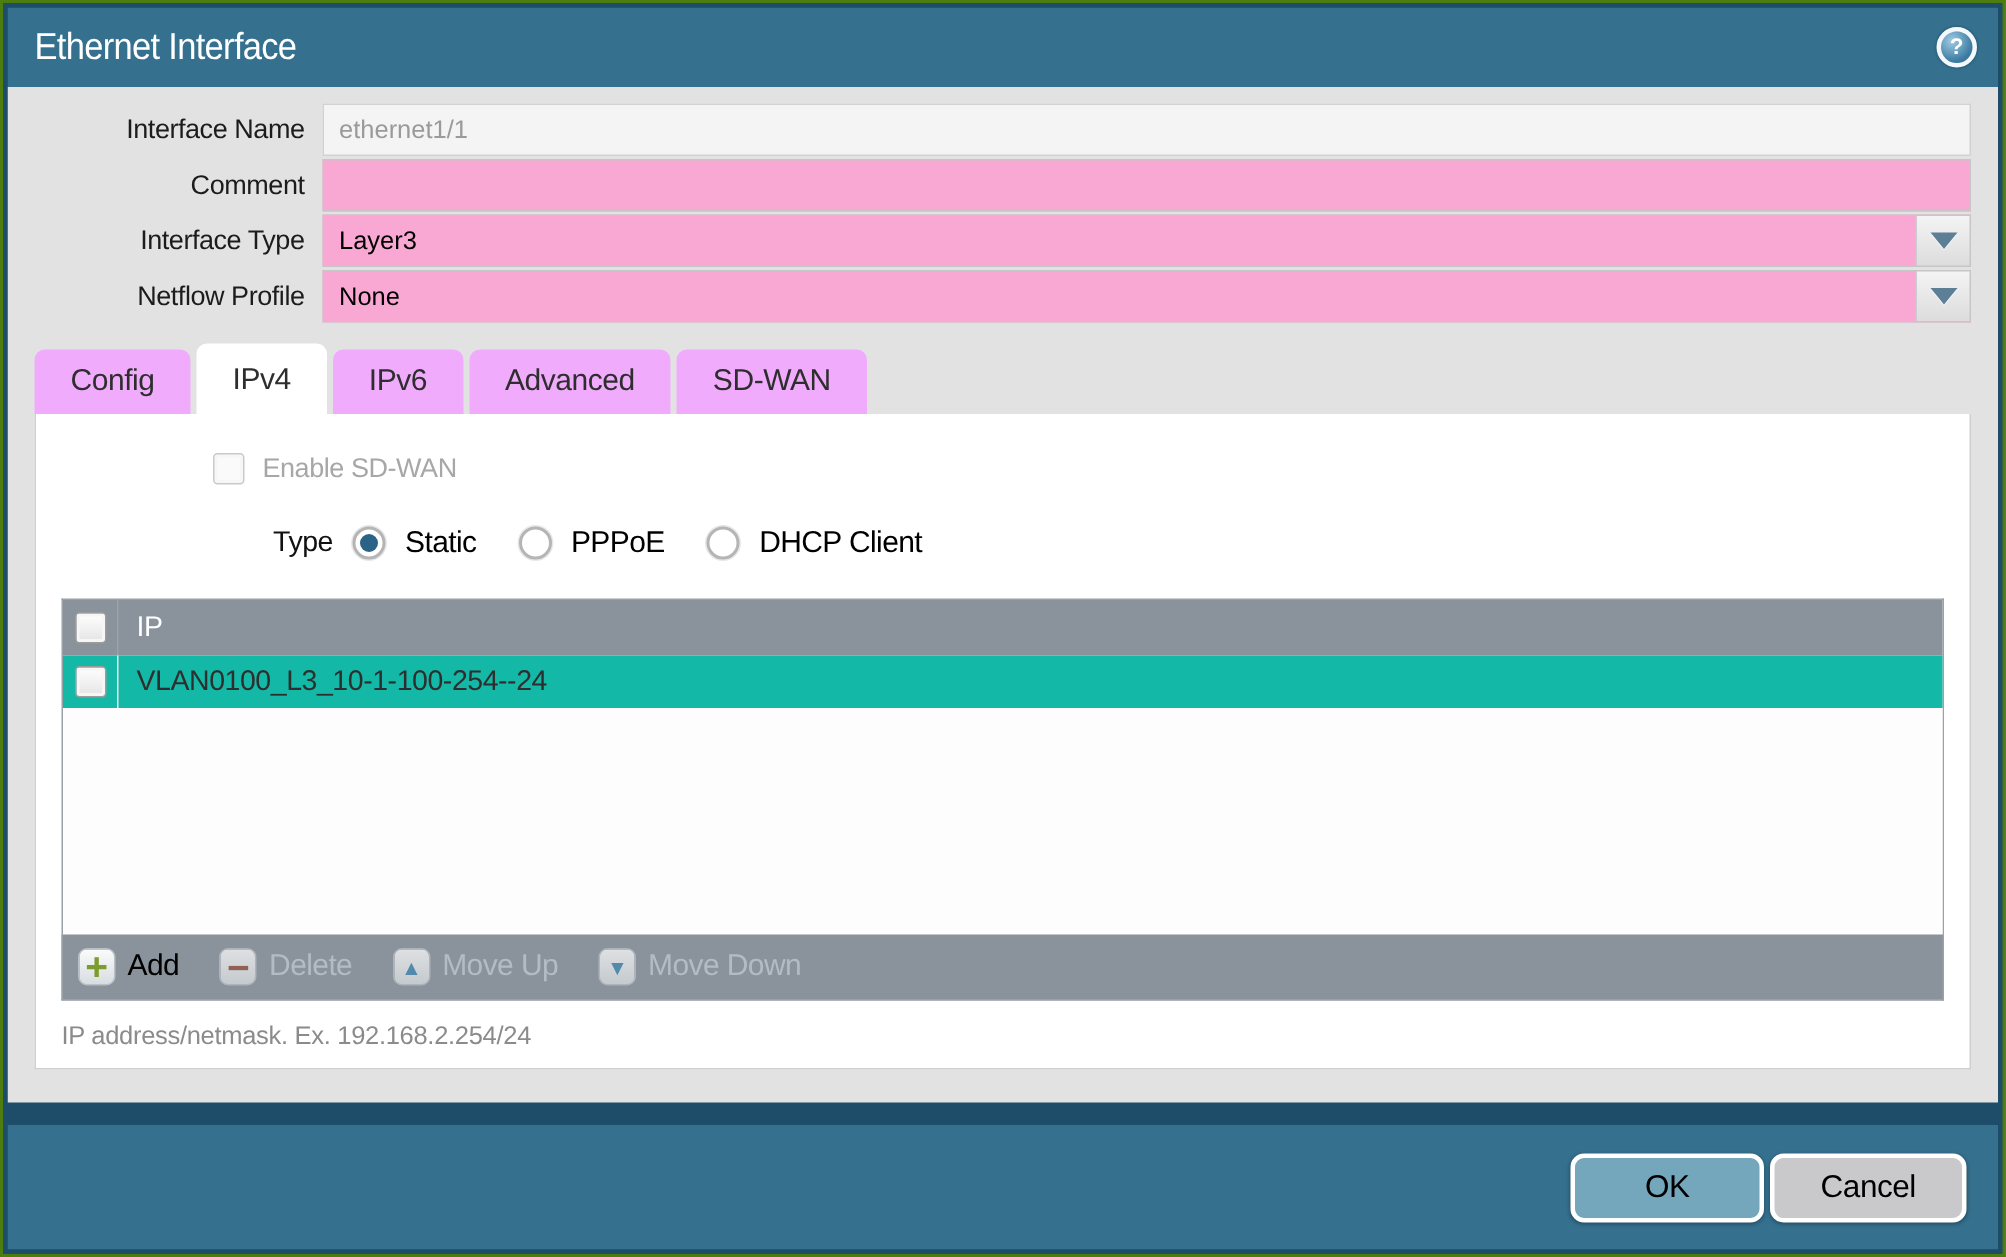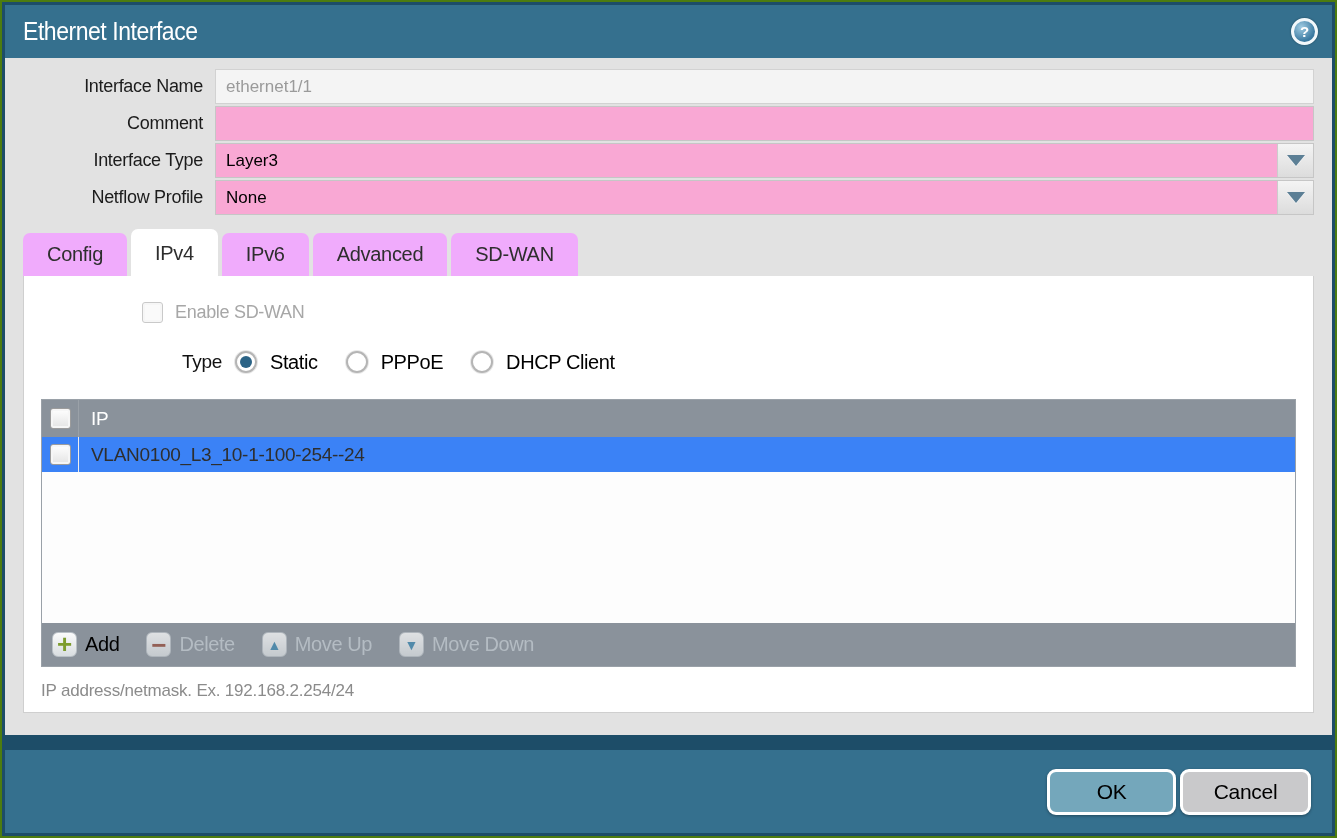--- a/index.html
+++ b/index.html
@@ -107,21 +107,21 @@
   .table { margin:24px 17px 0 17px; border:1px solid #9aa1a8; border-bottom:none; }
   .t-header {
     height:37px; background:#8a929b; display:flex; align-items:center;
   }
   .t-cb-cell {
     width:37px; flex:0 0 37px; height:100%;
     display:flex; align-items:center; justify-content:center;
     border-right:1px solid #9aa1a8;
   }
   .t-header .t-title { color:#fff; font-size:19px; padding-left:12px; letter-spacing:-0.3px; }
-  .t-row { height:35px; background:#3b82f6; display:flex; align-items:center; }
+  .t-row { height:35px; background:#14b8a6; display:flex; align-items:center; }
   .t-row .t-cb-cell { border-right:1px solid #eee; }
   .t-row .t-val { font-size:19px; color:#2e2e2e; padding-left:12px; letter-spacing:-0.3px; }
   .t-empty { height:151px; background:#fdfdfd; }
 
   
   .toolbar {
     margin:0 17px; height:44px; background:#8a929b; border:1px solid #9aa1a8; border-top:none;
     display:flex; align-items:center; padding:0 10px; gap:27px;
   }
   .tool-btn { display:flex; align-items:center; gap:8px; cursor:pointer; }

